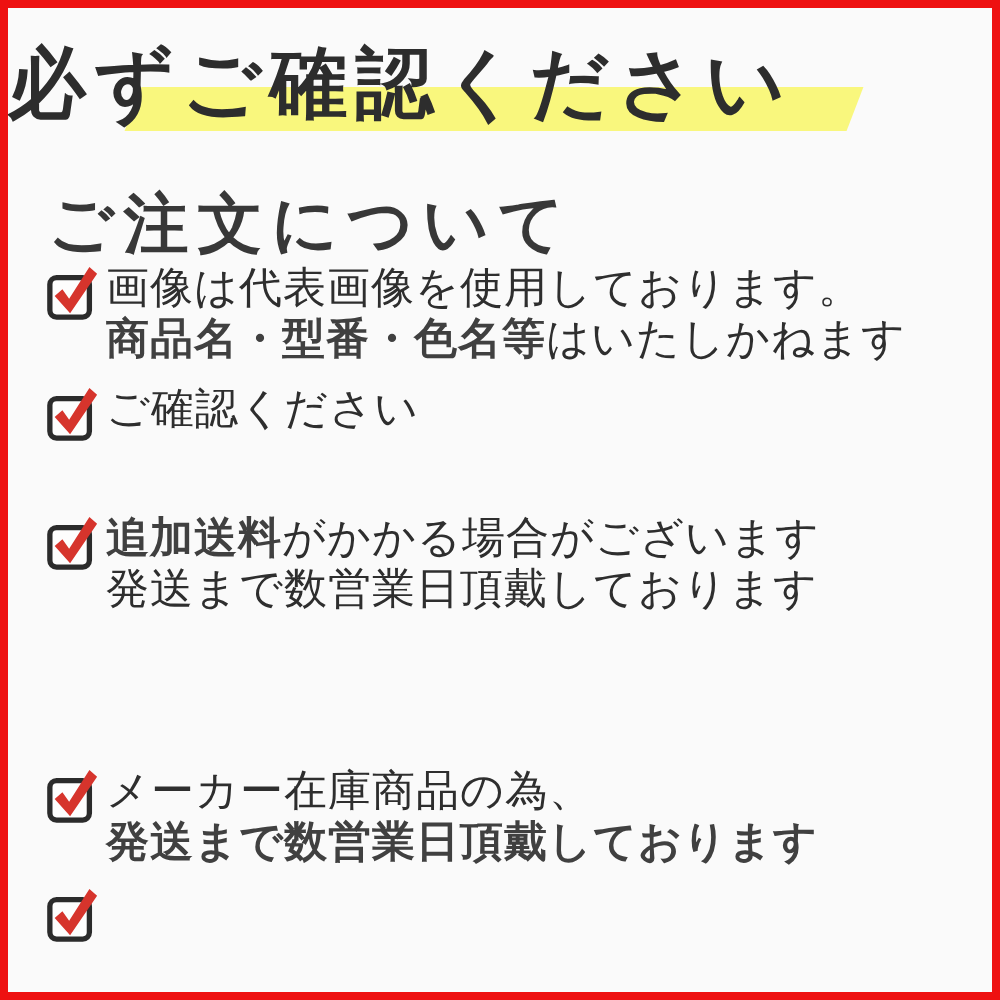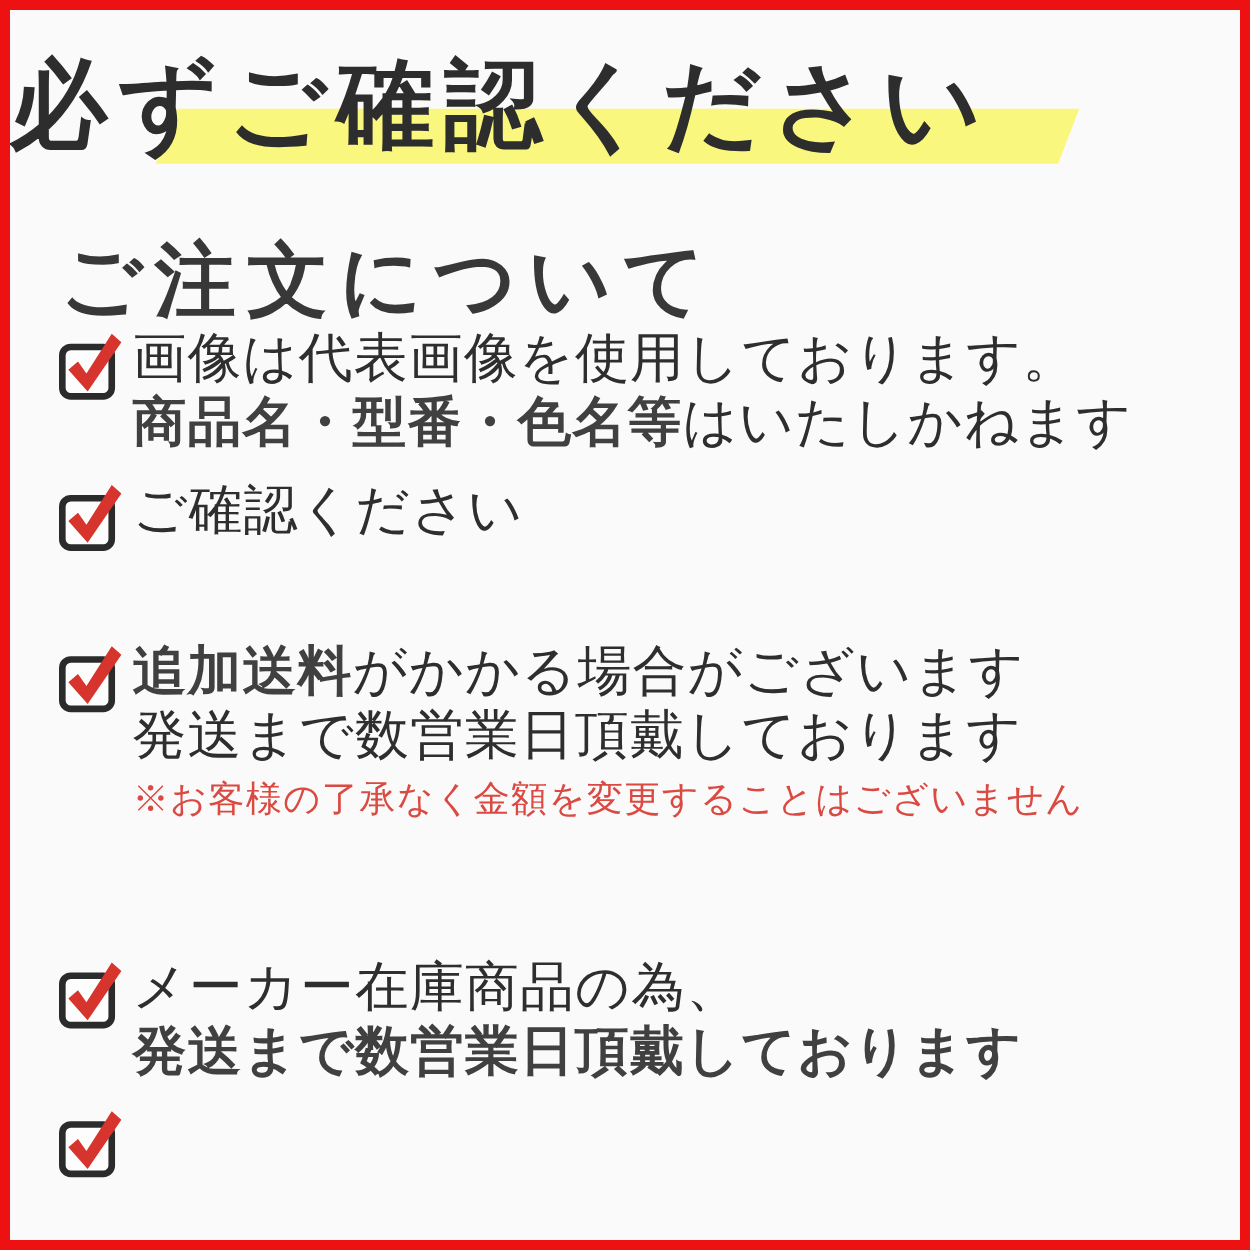--- a/index.html
+++ b/index.html
@@ -89,21 +89,20 @@
   <div class="item i3">
     <span class="cb">
       <svg viewBox="0 0 56 58" width="54" height="58">
         <rect x="4" y="13" width="41" height="41" rx="7" fill="#fdfdfd" stroke="#2b2b2b" stroke-width="5.5"></rect>
         <polygon points="9,32 17,25 24,35 45,2 53,9 25,50" fill="#d6342c"></polygon>
       </svg>
     </span>
     <div class="lines">
       <div class="line"><span class="seg-red">追加送料</span><span class="seg-dark">がかかる場合がございます</span></div>
       <div class="line"><span class="seg-dark">発送まで数営業日頂戴しております</span></div>
-      <div class="note">※お客様の了承なく金額を変更することはございません</div>
     </div>
   </div>
 
 
   <div class="item i4">
     <span class="cb">
       <svg viewBox="0 0 56 58" width="54" height="58">
         <rect x="4" y="13" width="41" height="41" rx="7" fill="#fdfdfd" stroke="#2b2b2b" stroke-width="5.5"></rect>
         <polygon points="9,32 17,25 24,35 45,2 53,9 25,50" fill="#d6342c"></polygon>
       </svg>

